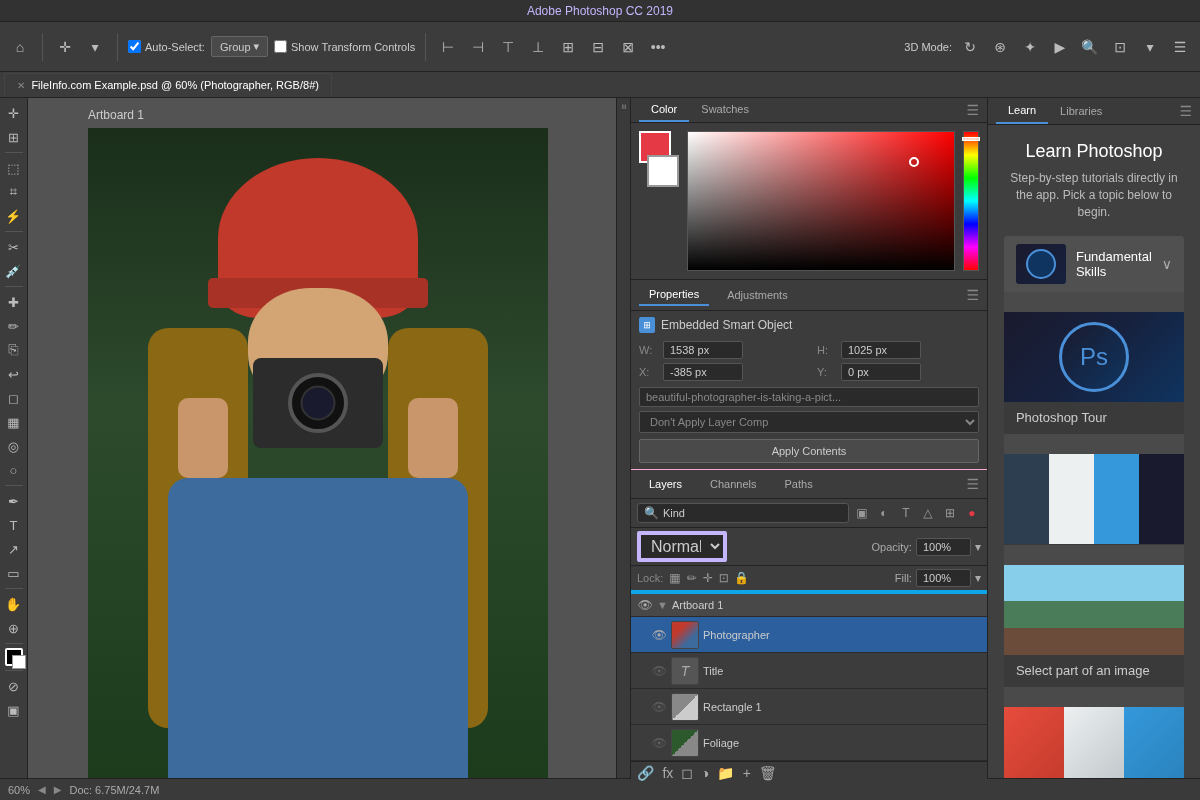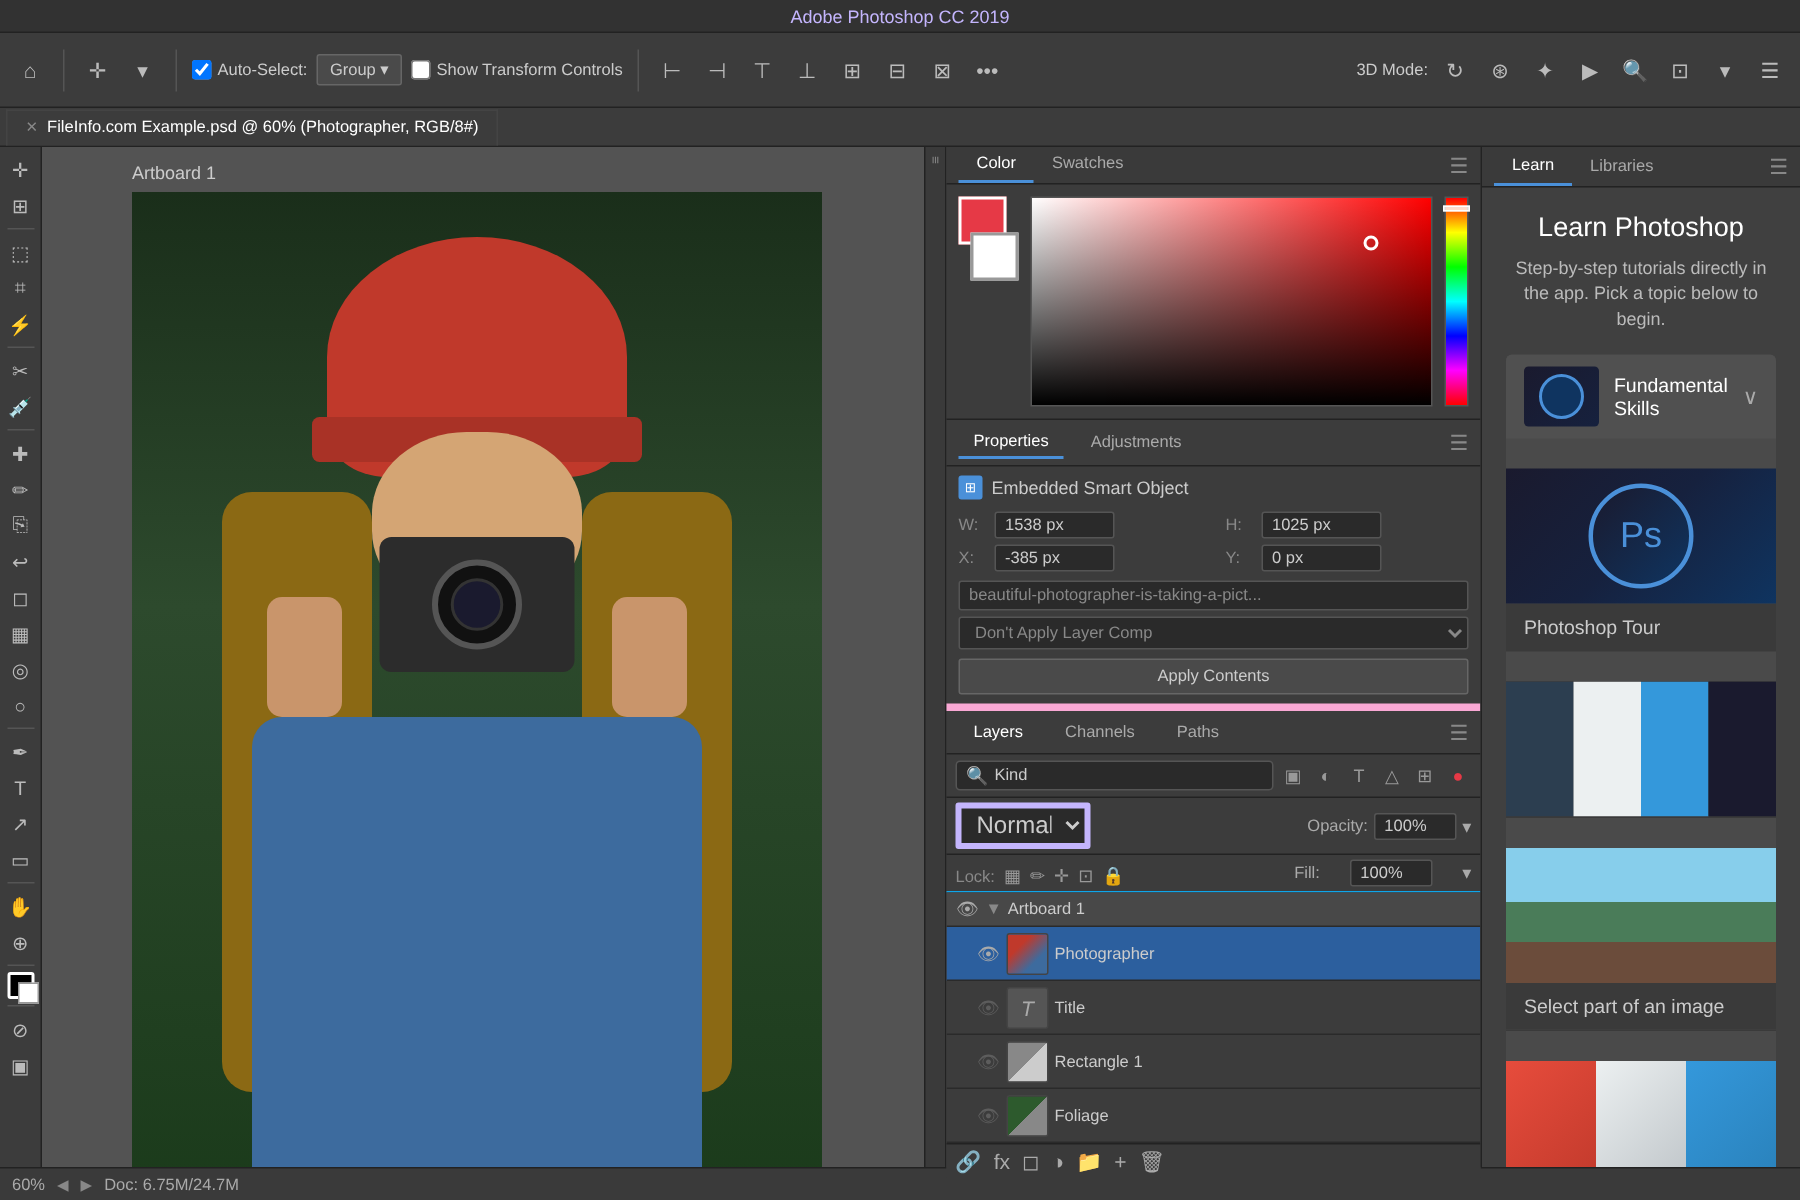--- a/index.html
+++ b/index.html
@@ -250,21 +250,21 @@
       top: 5px;
       left: -2px;
       right: -2px;
       height: 4px;
       background: rgba(255,255,255,0.8);
       border: 1px solid #fff;
     }
 
     
     #properties-panel {
-      border-bottom: 5px solid #f9a8d4;
+      border-bottom: 1px solid #f9a8d4;
       background: #3c3c3c;
     }
 
     .prop-header {
       display: flex;
       align-items: center;
       padding: 4px 8px;
       border-bottom: 1px solid #222;
       gap: 8px;
     }
@@ -438,33 +438,33 @@
 
     .opacity-control {
       display: flex;
       align-items: center;
       gap: 4px;
       margin-left: auto;
     }
 
     .layers-lock {
       display: flex;
-      align-items: flex-end;
+      align-items: center;
       padding: 3px 6px;
-      border-bottom: 1px solid #0ea5e9;
+      border-bottom: 4px solid #0ea5e9;
       gap: 6px;
     }
 
     .lock-label { color: #888; font-size: 11px; }
     .lock-icon-btn { color: #999; cursor: pointer; font-size: 12px; }
 
     .fill-control {
       display: flex;
       align-items: center;
-      gap: 20px;
+      gap: 4px;
       margin-left: auto;
     }
 
     
     .layers-list {
       flex: 1;
       overflow-y: auto;
       background: #3c3c3c;
     }
 

